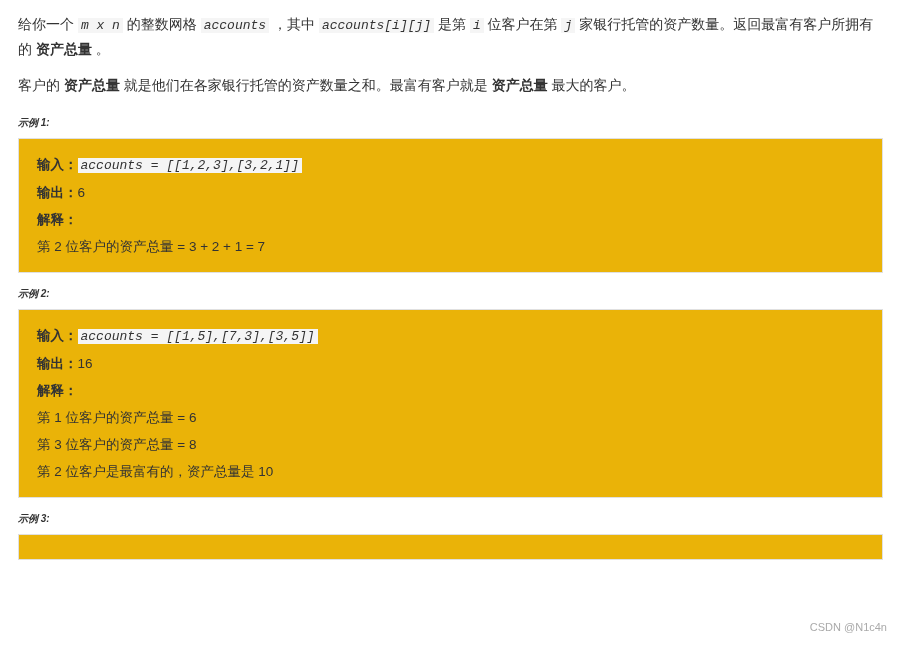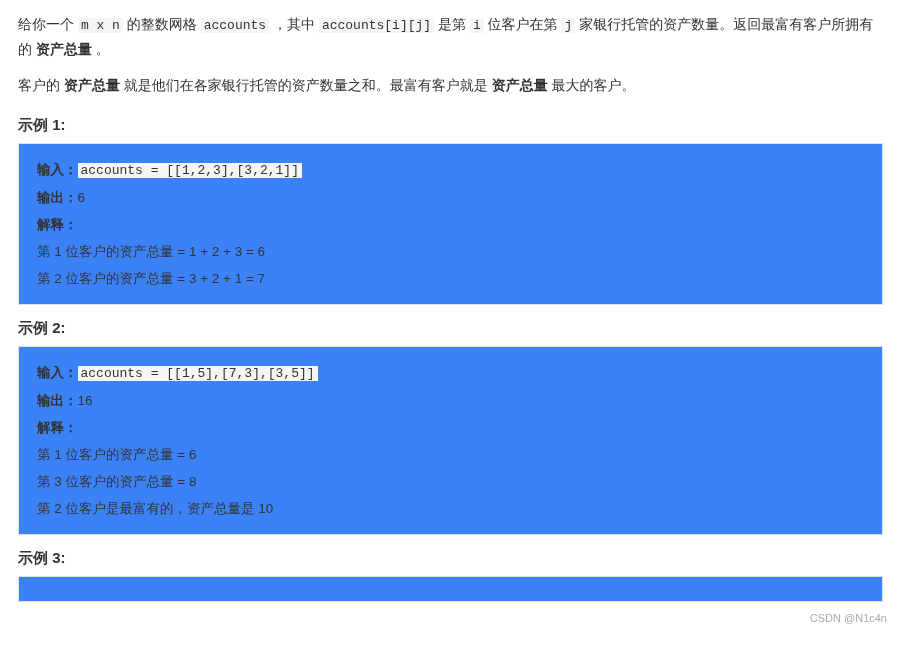--- a/index.html
+++ b/index.html
@@ -20,40 +20,42 @@
     .intro-text {
       font-size: 14px;
       line-height: 1.8;
       margin-bottom: 10px;
     }
     code, .code-inline {
       font-family: "Courier New", Courier, monospace;
       font-size: 13px;
       background: #f5f5f5;
       padding: 0 3px;
+      font-style: italic;
     }
     .section-title {
-      font-size: 15px;
+      font-size: 10px;
       font-weight: bold;
       margin: 14px 0 8px 0;
+      font-style: italic;
     }
     .example-box {
-      background: #3b82f6;
+      background: #eab308;
       border: 1px solid #e0e0e0;
       padding: 12px 18px;
       margin-bottom: 6px;
       font-size: 13.5px;
       line-height: 2;
     }
     .example-box .line {
       display: block;
     }
     .watermark {
       position: fixed;
-      bottom: 21px;
+      bottom: 12px;
       right: 14px;
       font-size: 11px;
       color: #aaa;
       font-family: Arial, sans-serif;
     }
   </style>
 </head>
 <body>
 
 <p class="intro-text">
@@ -63,21 +65,20 @@
 <p class="intro-text" style="margin-bottom:18px;">
   <span>客户的 </span><strong>资产总量</strong><span> 就是他们在各家银行托管的资产数量之和。最富有客户就是 </span><strong>资产总量</strong><span> 最大的客户。</span>
 </p>
 
 <div id="examples-container">
     <p class="section-title">示例 1:</p>
     <div class="example-box">
       <span class="line"><strong>输入：</strong><code>accounts = [[1,2,3],[3,2,1]]</code></span>
       <span class="line"><strong>输出：</strong><span>6</span></span>
       <span class="line"><strong>解释：</strong></span>
-      <span class="line">第 1 位客户的资产总量 = 1 + 2 + 3 = 6</span>
       <span class="line">第 2 位客户的资产总量 = 3 + 2 + 1 = 7</span>
     </div>
     <p class="section-title">示例 2:</p>
     <div class="example-box">
       <span class="line"><strong>输入：</strong><code>accounts = [[1,5],[7,3],[3,5]]</code></span>
       <span class="line"><strong>输出：</strong><span>16</span></span>
       <span class="line"><strong>解释：</strong></span>
       <span class="line">第 1 位客户的资产总量 = 6</span>
       <span class="line">第 3 位客户的资产总量 = 8</span>
       <span class="line">第 2 位客户是最富有的，资产总量是 10</span>

